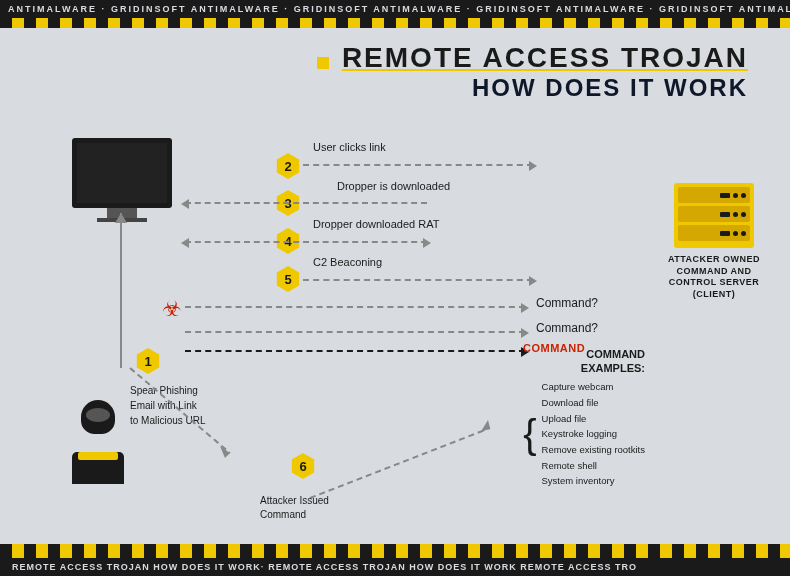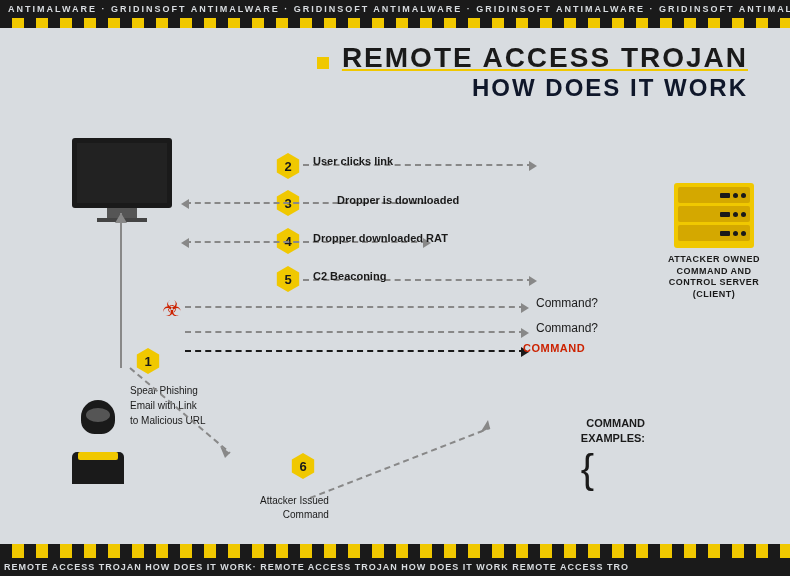--- a/index.html
+++ b/index.html
@@ -31,21 +31,21 @@
     .bottom-banner {
       position: absolute;
       bottom: 0;
       left: 0;
       right: 0;
       background-color: #1a1a1a;
       color: #d8dce0;
       font-size: 9px;
       font-weight: bold;
       letter-spacing: 1px;
-      padding: 4px 4px;
+      padding: 4px 12px;
       white-space: nowrap;
       overflow: hidden;
       height: 18px;
       display: flex;
       align-items: flex-end;
     }
 
     
     .bottom-stripe {
       position: absolute;
@@ -200,22 +200,21 @@
       font-size: 13px;
       clip-path: polygon(50% 0%, 93% 25%, 93% 75%, 50% 100%, 7% 75%, 7% 25%);
       position: absolute;
     }
 
     
     .step-label {
       position: absolute;
       font-size: 11px;
       color: #1a1a1a;
-      font-weight: bold;
-      margin-top: 14px;
+      font-weight: normal;
     }
 
     
     .attacker-area {
       position: absolute;
       left: 72px;
       bottom: 60px;
       text-align: center;
     }
     .attacker-figure {
@@ -283,21 +282,21 @@
       position: absolute;
       font-size: 10px;
       color: #1a1a1a;
       line-height: 1.5;
     }
     .step6-label {
       font-size: 10px;
       color: #1a1a1a;
       line-height: 1.4;
       margin-top: 5px;
-      text-align: right;
+      text-align: left;
     }
 
     
     .up-arrow {
       position: absolute;
       left: 120px;
       top: 185px;
       width: 2px;
       height: 155px;
       background: #888;
@@ -445,20 +444,29 @@
       </div>
     </div>
   </div>
 
   <div class="command-examples">
     <div class="command-examples-title">
       COMMAND<br>EXAMPLES:
     </div>
     <div class="brace-container">
       <div class="brace-symbol">{</div>
+      <div class="command-list">
+        <span>Capture webcam</span><br>
+        <span>Download file</span><br>
+        <span>Upload file</span><br>
+        <span>Keystroke logging</span><br>
+        <span>Remove existing rootkits</span><br>
+        <span>Remote shell</span><br>
+        <span>System inventory</span>
+      </div>
     </div>
   </div>
 
 </div>
 
 <div class="bottom-stripe"></div>
 
 <div class="bottom-banner">
   <span>REMOTE ACCESS TROJAN HOW DOES IT WORK· REMOTE ACCESS TROJAN HOW DOES IT WORK REMOTE ACCESS TRO</span>
 </div>

